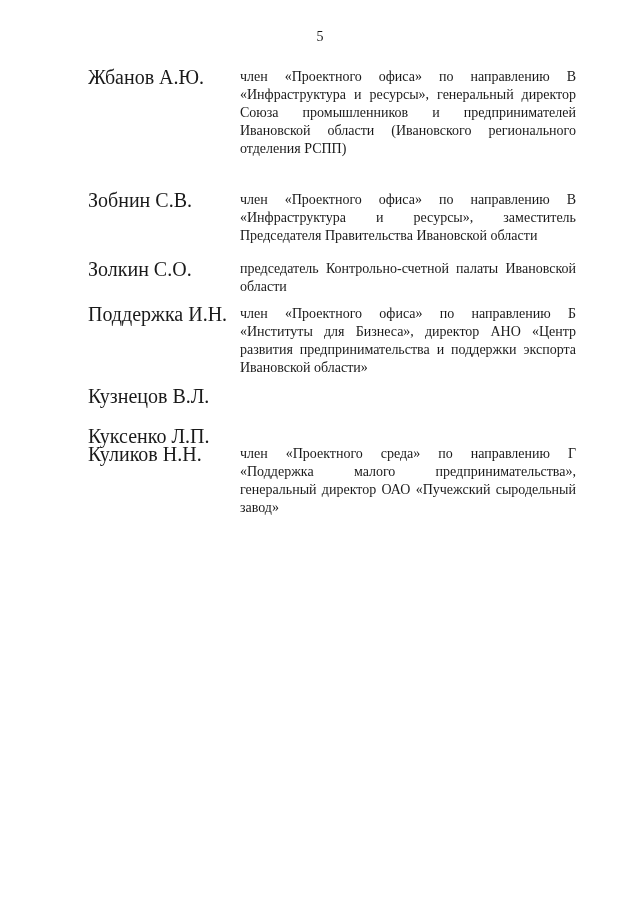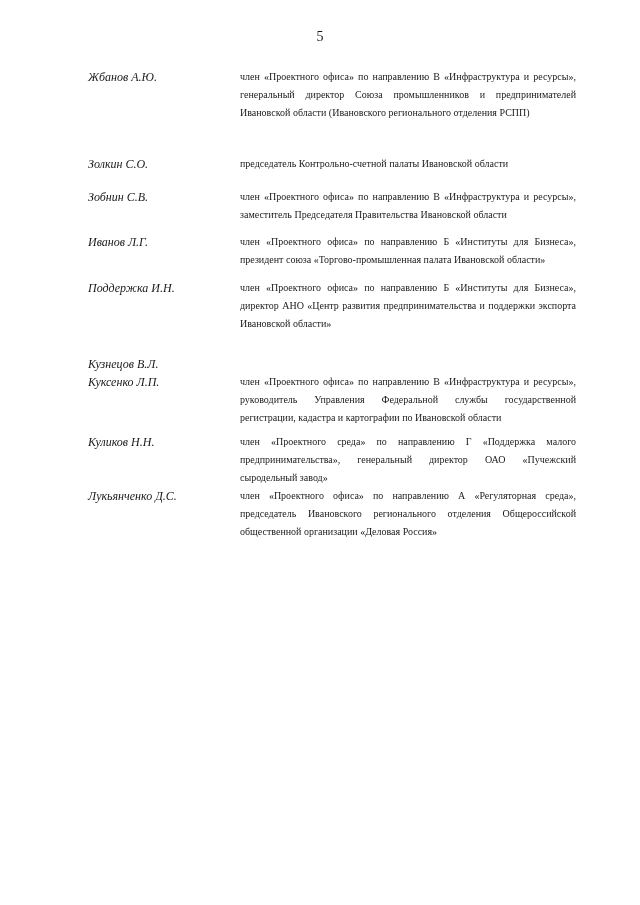--- a/index.html
+++ b/index.html
@@ -31,28 +31,27 @@
     margin-left: 88px;
     width: 488px;
   }
   .entry {
     display: flex;
     align-items: flex-start;
   }
   .entry .name {
     width: 152px;
     flex: 0 0 152px;
-    font-size: 12px;
+    font-size: 20px;
     line-height: 18px;
-    font-style: italic;
   }
   .entry .desc {
     width: 336px;
     flex: 0 0 336px;
-    font-size: 10px;
+    font-size: 14px;
     line-height: 18px;
     text-align: justify;
     text-justify: inter-word;
   }
   .entry:nth-child(1) { margin-bottom: 33px; }
   .entry:nth-child(2) { margin-bottom: 15px; }
   .entry:nth-child(3) { margin-bottom: 9px;  }
   .entry:nth-child(4) { margin-bottom: 10px; }
   .entry:nth-child(5) { margin-bottom: 22px; }
   .entry:nth-child(6) { }
@@ -66,52 +65,43 @@
   <div class="page-number">5</div>
 
   <div class="content">
 
     <div class="entry">
       <div class="name">Жбанов А.Ю.</div>
       <div class="desc">член «Проектного офиса» по направлению В «Инфраструктура и ресурсы», генеральный директор Союза промышленников и предпринимателей Ивановской области (Ивановского регионального отделения РСПП)</div>
     </div>
 
     <div class="entry">
-      <div class="name">Золкин С.О.</div>
-      <div class="desc">председатель Контрольно-счетной палаты Ивановской области</div>
-    </div>
-
-    <div class="entry">
       <div class="name">Зобнин С.В.</div>
       <div class="desc">член «Проектного офиса» по направлению В «Инфраструктура и ресурсы», заместитель Председателя Правительства Ивановской области</div>
     </div>
 
     <div class="entry">
-      <div class="name">Иванов Л.Г.</div>
-      <div class="desc">член «Проектного офиса» по направлению Б «Институты для Бизнеса», президент союза «Торгово-промышленная палата Ивановской области»</div>
+      <div class="name">Золкин С.О.</div>
+      <div class="desc">председатель Контрольно-счетной палаты Ивановской области</div>
     </div>
+
 
     <div class="entry">
       <div class="name">Поддержка И.Н.</div>
       <div class="desc">член «Проектного офиса» по направлению Б «Институты для Бизнеса», директор АНО «Центр развития предпринимательства и поддержки экспорта Ивановской области»</div>
     </div>
 
     <div class="entry">
       <div class="name">Кузнецов В.Л.</div>
     </div>
 
     <div class="entry">
       <div class="name">Куксенко Л.П.</div>
-      <div class="desc">член «Проектного офиса» по направлению В «Инфраструктура и ресурсы», руководитель Управления Федеральной службы государственной регистрации, кадастра и картографии по Ивановской области</div>
     </div>
 
     <div class="entry">
       <div class="name">Куликов Н.Н.</div>
       <div class="desc">член «Проектного среда» по направлению Г «Поддержка малого предпринимательства», генеральный директор ОАО «Пучежский сыродельный завод»</div>
     </div>
 
-    <div class="entry">
-      <div class="name">Лукьянченко Д.С.</div>
-      <div class="desc">член «Проектного офиса» по направлению А «Регуляторная среда», председатель Ивановского регионального отделения Общероссийской общественной организации «Деловая Россия»</div>
-    </div>
 
   </div>
 </div>
 
 </body></html>

